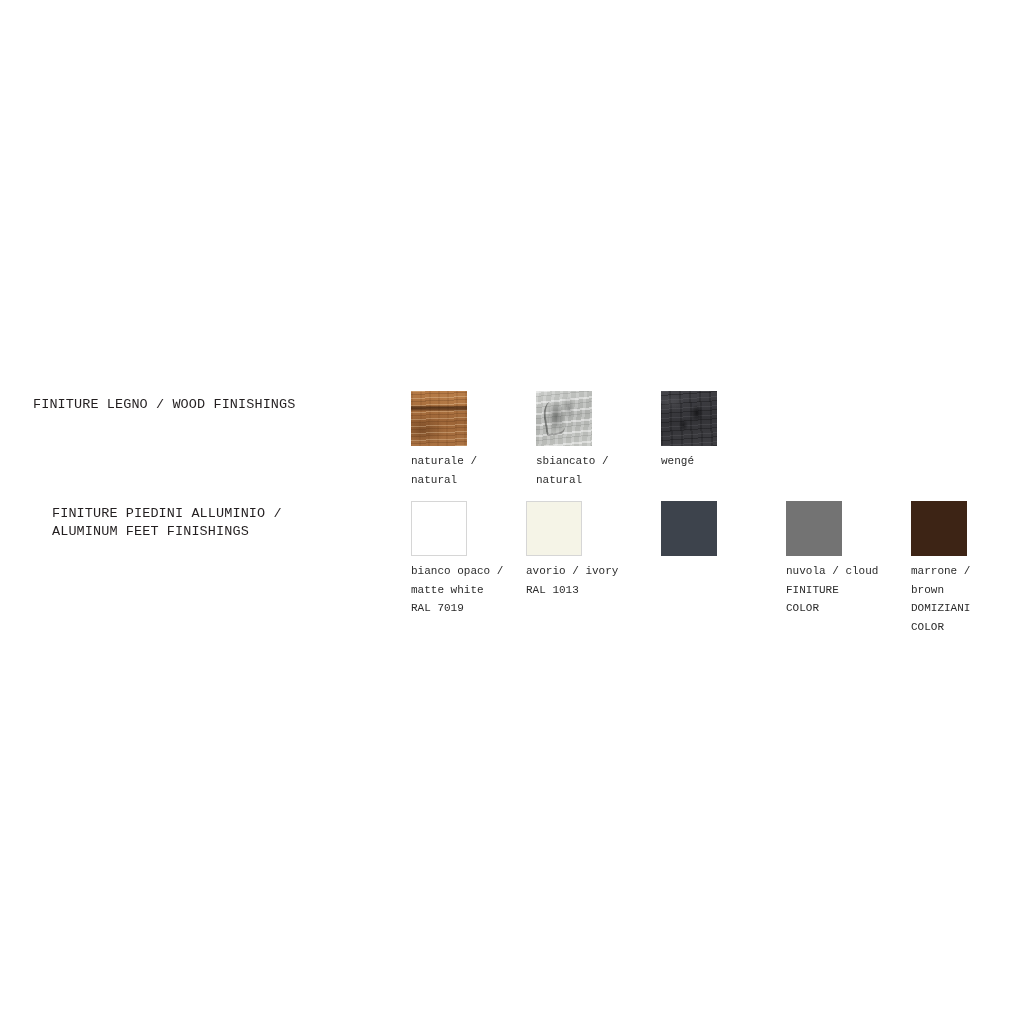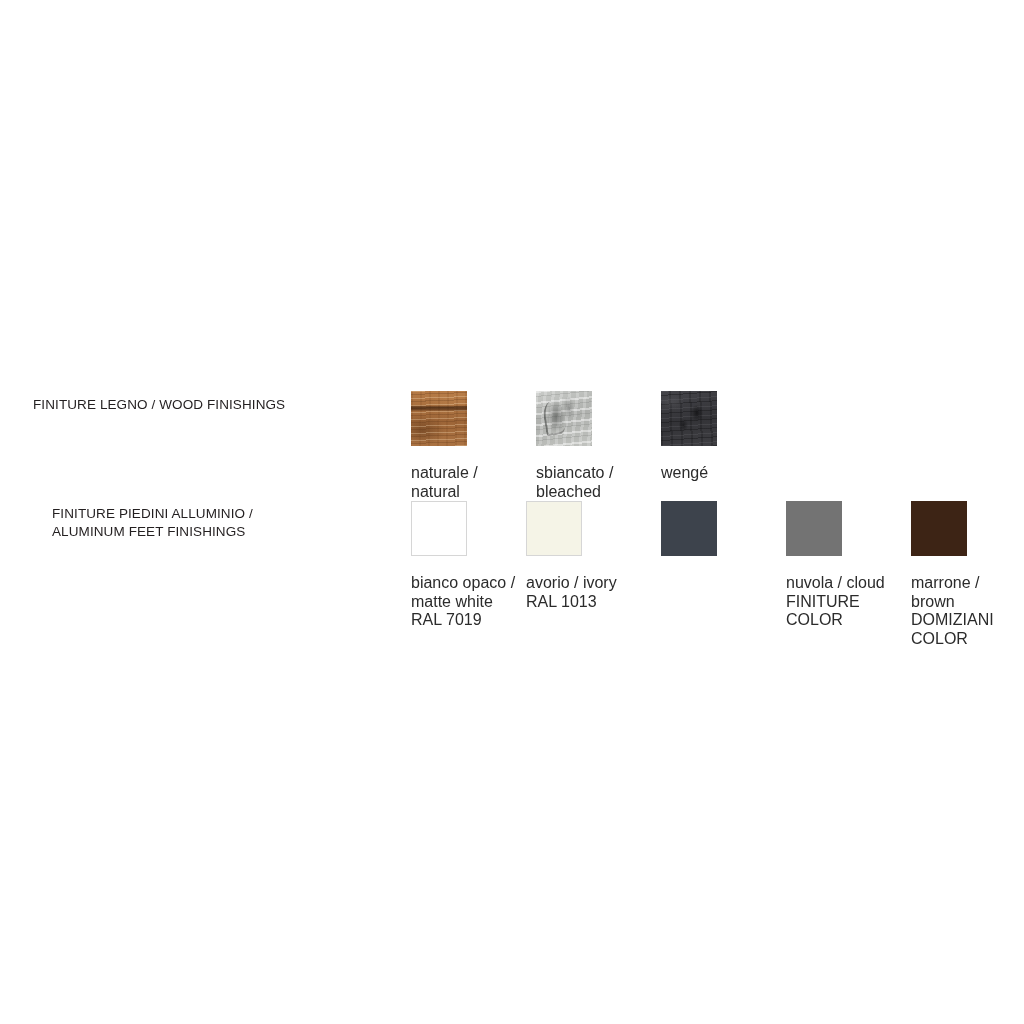--- a/index.html
+++ b/index.html
@@ -15,20 +15,21 @@
     color: #2b2b2b;
     -webkit-font-smoothing: antialiased;
   }
 
   .sheet {
     position: absolute;
     left: 0; top: 0;
     width: 1024px;
     height: 1024px;
     overflow: hidden;
+    font-family: Liberation Mono, monospace;
   }
 
   
   .section-label {
     position: absolute;
     left: 33px;
     font-size: 13.5px;
     line-height: 18px;
     letter-spacing: 0.1px;
     color: #231f20;
@@ -56,22 +57,22 @@
     height: 55px;
     box-sizing: border-box;
     position: relative;
     overflow: hidden;
   }
   .swatch.bordered {
     border: 1px solid #d6d6d6;
   }
 
   .caption {
-    margin-top: 18px;
-    font-size: 16px;
+    margin-top: 6px;
+    font-size: 11px;
     line-height: 18.5px;
     color: #2b2b2b;
     white-space: pre-line;
     width: 118px;
   }
 
   
   .tex-natural {
     background-color: #a5703f;
     background-image:
@@ -167,21 +168,21 @@
 
     <div class="swatch-cell" style="left:0px;">
       <div class="swatch tex-natural"></div>
       <div class="caption">naturale /
 natural</div>
     </div>
 
     <div class="swatch-cell" style="left:125px;">
       <div class="swatch tex-bleached"></div>
       <div class="caption">sbiancato /
-bleached</div>
+natural</div>
     </div>
 
     <div class="swatch-cell" style="left:250px;">
       <div class="swatch tex-wenge"></div>
       <div class="caption">wengé</div>
     </div>
 
   </div>
 
   <div class="section-label feet">FINITURE PIEDINI ALLUMINIO /

